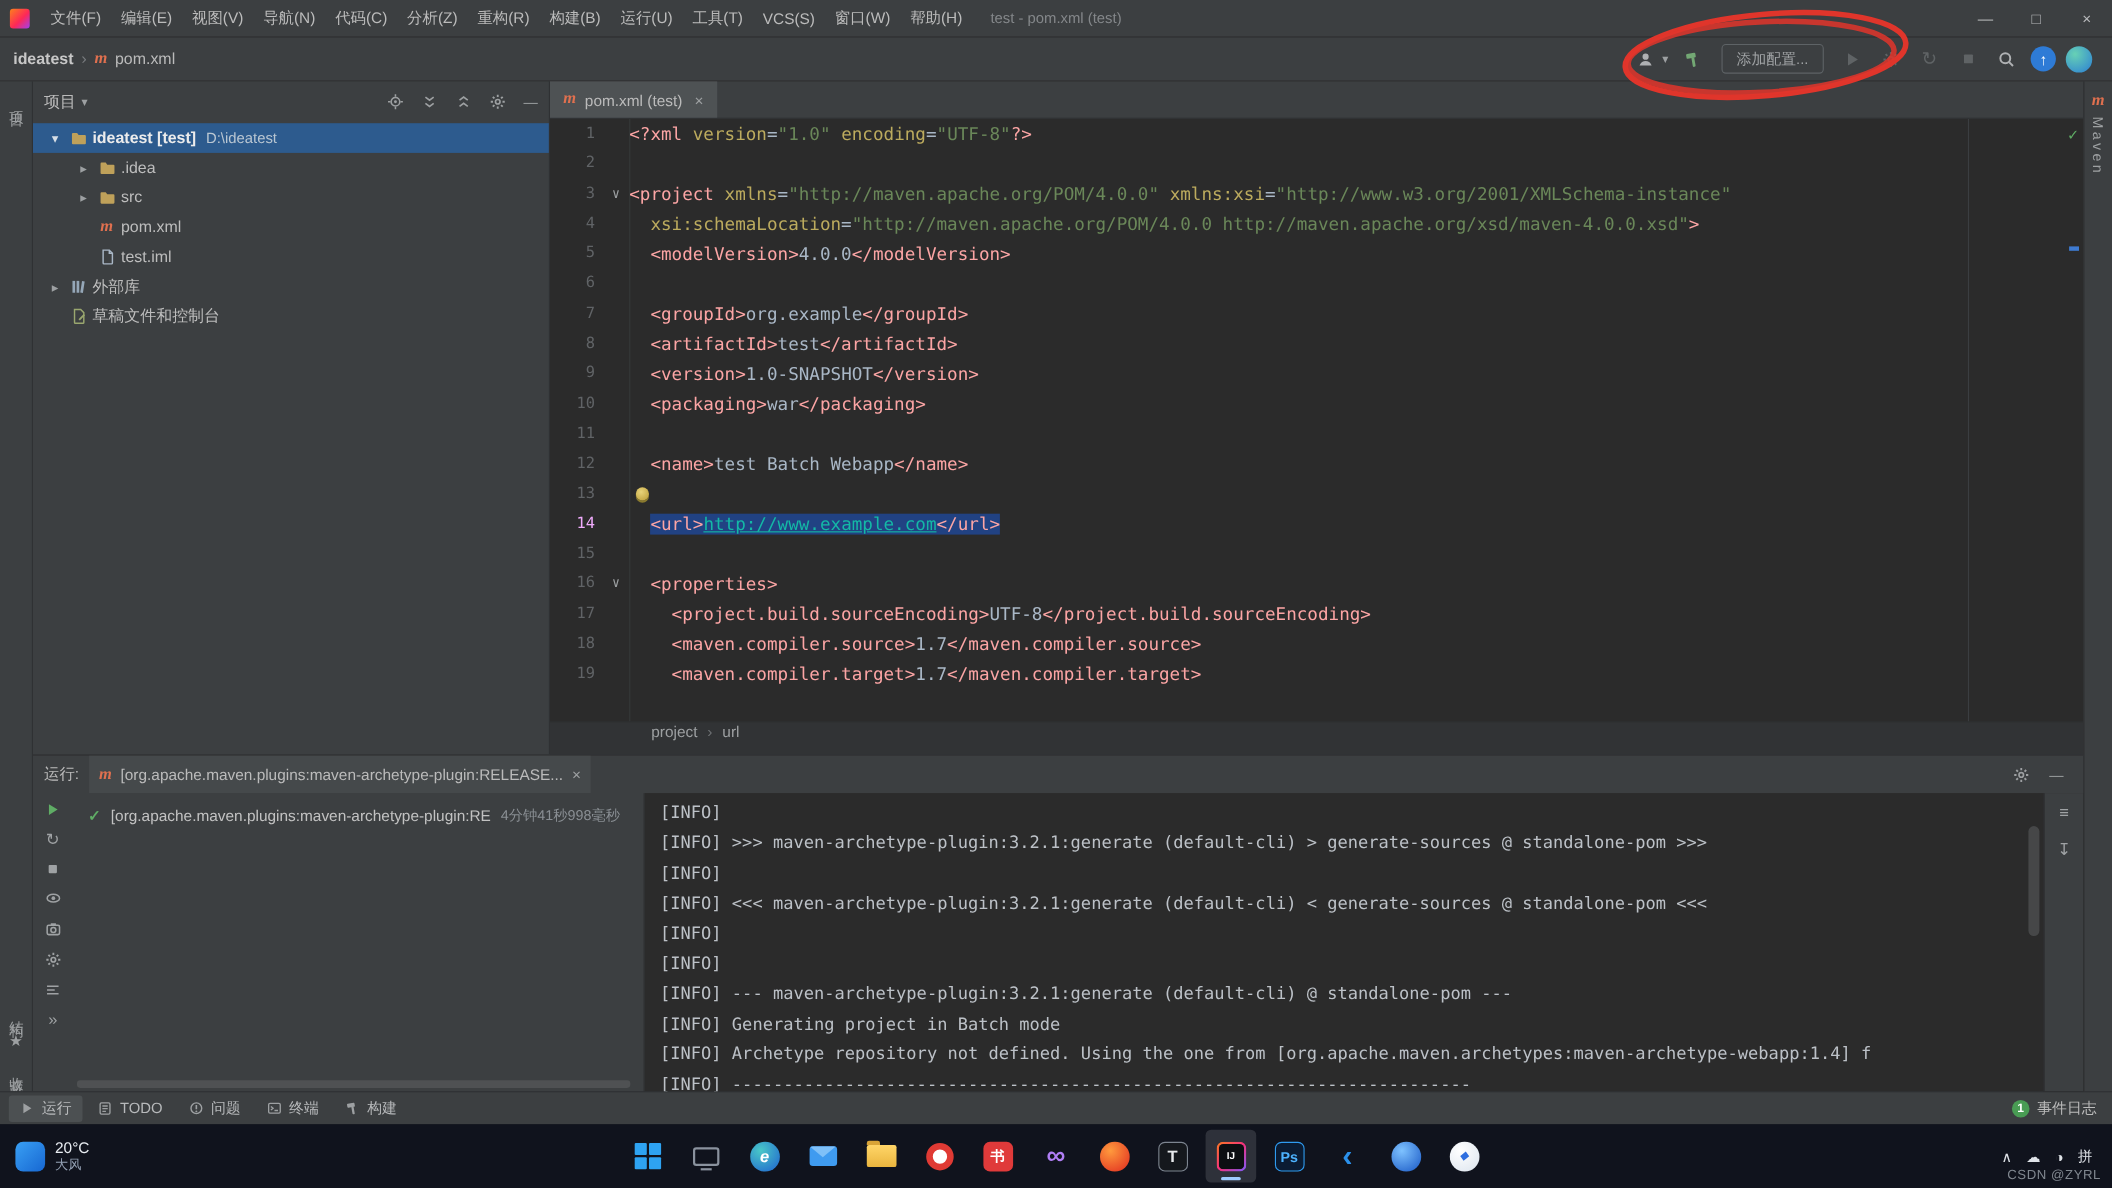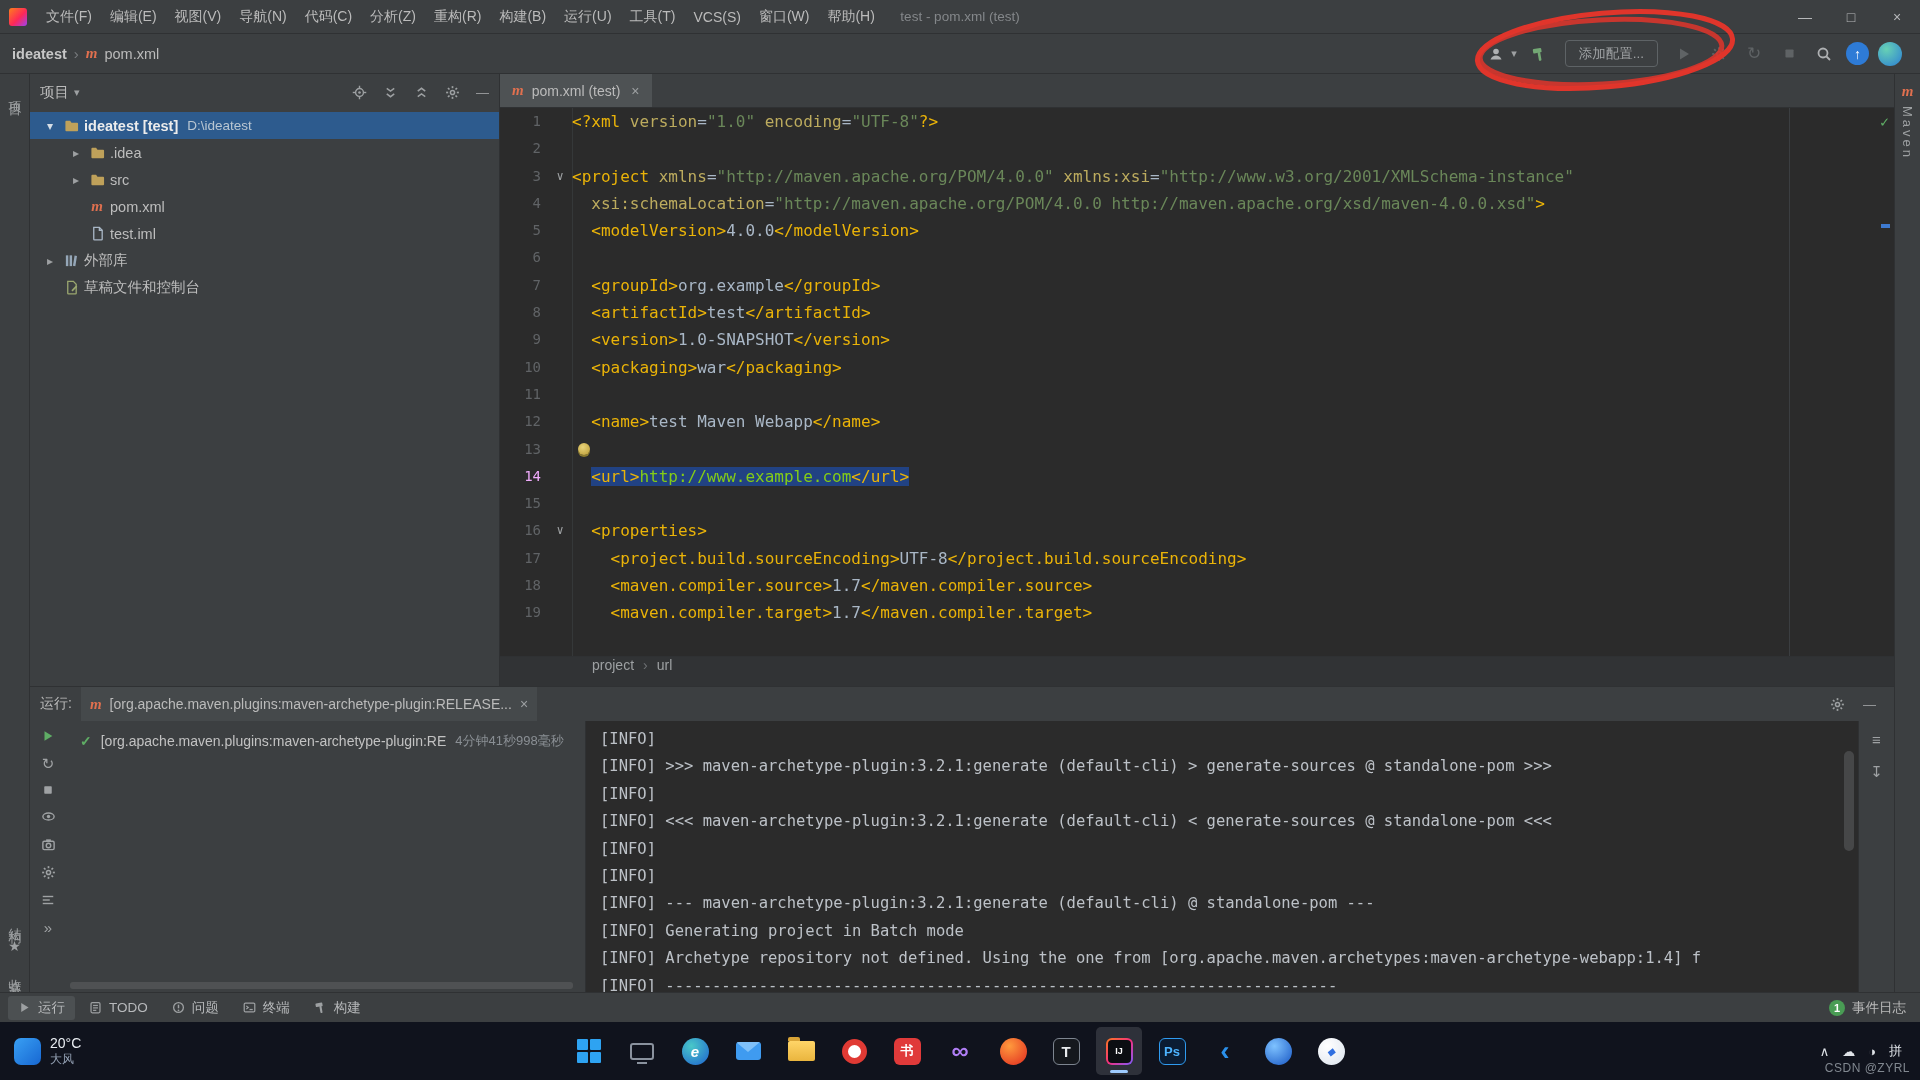--- a/index.html
+++ b/index.html
@@ -67,27 +67,27 @@
 .tab{background:#4e5254;display:flex;align-items:center;padding:0 12px;gap:8px;color:#bbbbbb;font-size:14px}
 .tab .close{color:#9da0a2;font-size:14px;margin-left:3px}
 .code-wrap{flex:1;position:relative;overflow:hidden;font-family:"DejaVu Sans Mono",monospace;font-size:16px}
 .code-wrap::before{content:"";position:absolute;left:72px;top:0;bottom:0;width:1px;background:#353839}
 .code-line{display:flex;white-space:pre;position:relative;height:27.3px;line-height:27.3px}
 .ln{width:48px;text-align:right;color:#606366;flex:0 0 48px;font-size:14px;padding-right:7px}
 .ln.cur{color:#f0abfc}
 .fold{width:24px;color:#9da0a2;flex:0 0 24px;text-align:center;font-size:12px}
 .lc{flex:1}
 .selspan{background:#214283}
-.tk-tag{color:#eab308}
+.tk-tag{color:#fca5a5}
 .tk-attr{color:#bcab5e}
 .tk-str{color:#6a8759}
 .tk-txt{color:#a9b7c6}
 .tk-p{color:#a9b7c6}
 .tk-cmt{color:#a8c023;font-style:italic}
-.tk-link{color:#84cc16;}
+.tk-link{color:#14b8a6;text-decoration:underline}
 .bulb{position:absolute;left:78px;top:7px;width:12px;height:12px;border-radius:50%;background:radial-gradient(circle at 40% 35%,#e8d37a,#b99a33);box-shadow:0 2px 0 #8a7a2e}
 .margin-line{position:absolute;top:0;bottom:0;right:104px;width:1px;background:#3b3e41}
 .insp-check{position:absolute;top:5px;right:5px;color:#5fad65;font-size:15px;font-weight:bold}
 .mark-blue{position:absolute;top:116px;right:4px;width:9px;height:4px;background:#3e7ad0}
 .crumbbar{height:30px;background:#313335;border-top:1px solid #2f3133;display:flex;align-items:flex-start;padding-left:92px;color:#9da0a2;font-size:14px;gap:9px;flex:0 0 auto}
 .crumbbar .sep{color:#6d7073}
 
 
 .runpanel{height:306px;border-top:1px solid #2f3133;background:#3c3f41;display:flex;flex-direction:column;flex:0 0 auto}
 .run-head{height:34px;display:flex;align-items:center;padding:0 10px;gap:9px;color:#bbbbbb;font-size:14px;flex:0 0 auto}
@@ -404,21 +404,21 @@
                 <div class="code-line"><span class="ln">2</span><span class="fold"></span><span class="lc"></span></div>
                 <div class="code-line"><span class="ln">3</span><span class="fold">∨</span><span class="lc"><span class="tk-tag">&lt;project </span><span class="tk-attr">xmlns</span><span class="tk-p">=</span><span class="tk-str">"http://maven.apache.org/POM/4.0.0"</span><span class="tk-p"> </span><span class="tk-attr">xmlns:xsi</span><span class="tk-p">=</span><span class="tk-str">"http://www.w3.org/2001/XMLSchema-instance"</span></span></div>
                 <div class="code-line"><span class="ln">4</span><span class="fold"></span><span class="lc"><span class="tk-p">  </span><span class="tk-attr">xsi:schemaLocation</span><span class="tk-p">=</span><span class="tk-str">"http://maven.apache.org/POM/4.0.0 http://maven.apache.org/xsd/maven-4.0.0.xsd"</span><span class="tk-tag">&gt;</span></span></div>
                 <div class="code-line"><span class="ln">5</span><span class="fold"></span><span class="lc"><span class="tk-p">  </span><span class="tk-tag">&lt;modelVersion&gt;</span><span class="tk-txt">4.0.0</span><span class="tk-tag">&lt;/modelVersion&gt;</span></span></div>
                 <div class="code-line"><span class="ln">6</span><span class="fold"></span><span class="lc"></span></div>
                 <div class="code-line"><span class="ln">7</span><span class="fold"></span><span class="lc"><span class="tk-p">  </span><span class="tk-tag">&lt;groupId&gt;</span><span class="tk-txt">org.example</span><span class="tk-tag">&lt;/groupId&gt;</span></span></div>
                 <div class="code-line"><span class="ln">8</span><span class="fold"></span><span class="lc"><span class="tk-p">  </span><span class="tk-tag">&lt;artifactId&gt;</span><span class="tk-txt">test</span><span class="tk-tag">&lt;/artifactId&gt;</span></span></div>
                 <div class="code-line"><span class="ln">9</span><span class="fold"></span><span class="lc"><span class="tk-p">  </span><span class="tk-tag">&lt;version&gt;</span><span class="tk-txt">1.0-SNAPSHOT</span><span class="tk-tag">&lt;/version&gt;</span></span></div>
                 <div class="code-line"><span class="ln">10</span><span class="fold"></span><span class="lc"><span class="tk-p">  </span><span class="tk-tag">&lt;packaging&gt;</span><span class="tk-txt">war</span><span class="tk-tag">&lt;/packaging&gt;</span></span></div>
                 <div class="code-line"><span class="ln">11</span><span class="fold"></span><span class="lc"></span></div>
-                <div class="code-line"><span class="ln">12</span><span class="fold"></span><span class="lc"><span class="tk-p">  </span><span class="tk-tag">&lt;name&gt;</span><span class="tk-txt">test Maven Webapp</span><span class="tk-tag">&lt;/name&gt;</span></span></div>
+                <div class="code-line"><span class="ln">12</span><span class="fold"></span><span class="lc"><span class="tk-p">  </span><span class="tk-tag">&lt;name&gt;</span><span class="tk-txt">test Batch Webapp</span><span class="tk-tag">&lt;/name&gt;</span></span></div>
                 <div class="code-line"><span class="ln">13</span><span class="fold"></span><span class="lc"><span class="tk-p">  </span></span><span class="bulb"></span></div>
                 <div class="code-line"><span class="ln cur">14</span><span class="fold"></span><span class="lc"><span class="tk-p">  </span><span class="selspan"><span class="tk-tag">&lt;url&gt;</span><span class="tk-link">http://www.example.com</span><span class="tk-tag">&lt;/url&gt;</span></span></span></div>
                 <div class="code-line"><span class="ln">15</span><span class="fold"></span><span class="lc"></span></div>
                 <div class="code-line"><span class="ln">16</span><span class="fold">∨</span><span class="lc"><span class="tk-p">  </span><span class="tk-tag">&lt;properties&gt;</span></span></div>
                 <div class="code-line"><span class="ln">17</span><span class="fold"></span><span class="lc"><span class="tk-p">    </span><span class="tk-tag">&lt;project.build.sourceEncoding&gt;</span><span class="tk-txt">UTF-8</span><span class="tk-tag">&lt;/project.build.sourceEncoding&gt;</span></span></div>
                 <div class="code-line"><span class="ln">18</span><span class="fold"></span><span class="lc"><span class="tk-p">    </span><span class="tk-tag">&lt;maven.compiler.source&gt;</span><span class="tk-txt">1.7</span><span class="tk-tag">&lt;/maven.compiler.source&gt;</span></span></div>
                 <div class="code-line"><span class="ln">19</span><span class="fold"></span><span class="lc"><span class="tk-p">    </span><span class="tk-tag">&lt;maven.compiler.target&gt;</span><span class="tk-txt">1.7</span><span class="tk-tag">&lt;/maven.compiler.target&gt;</span></span></div>
               </div>
             <div class="margin-line"></div>
             <span class="insp-check">✓</span>

